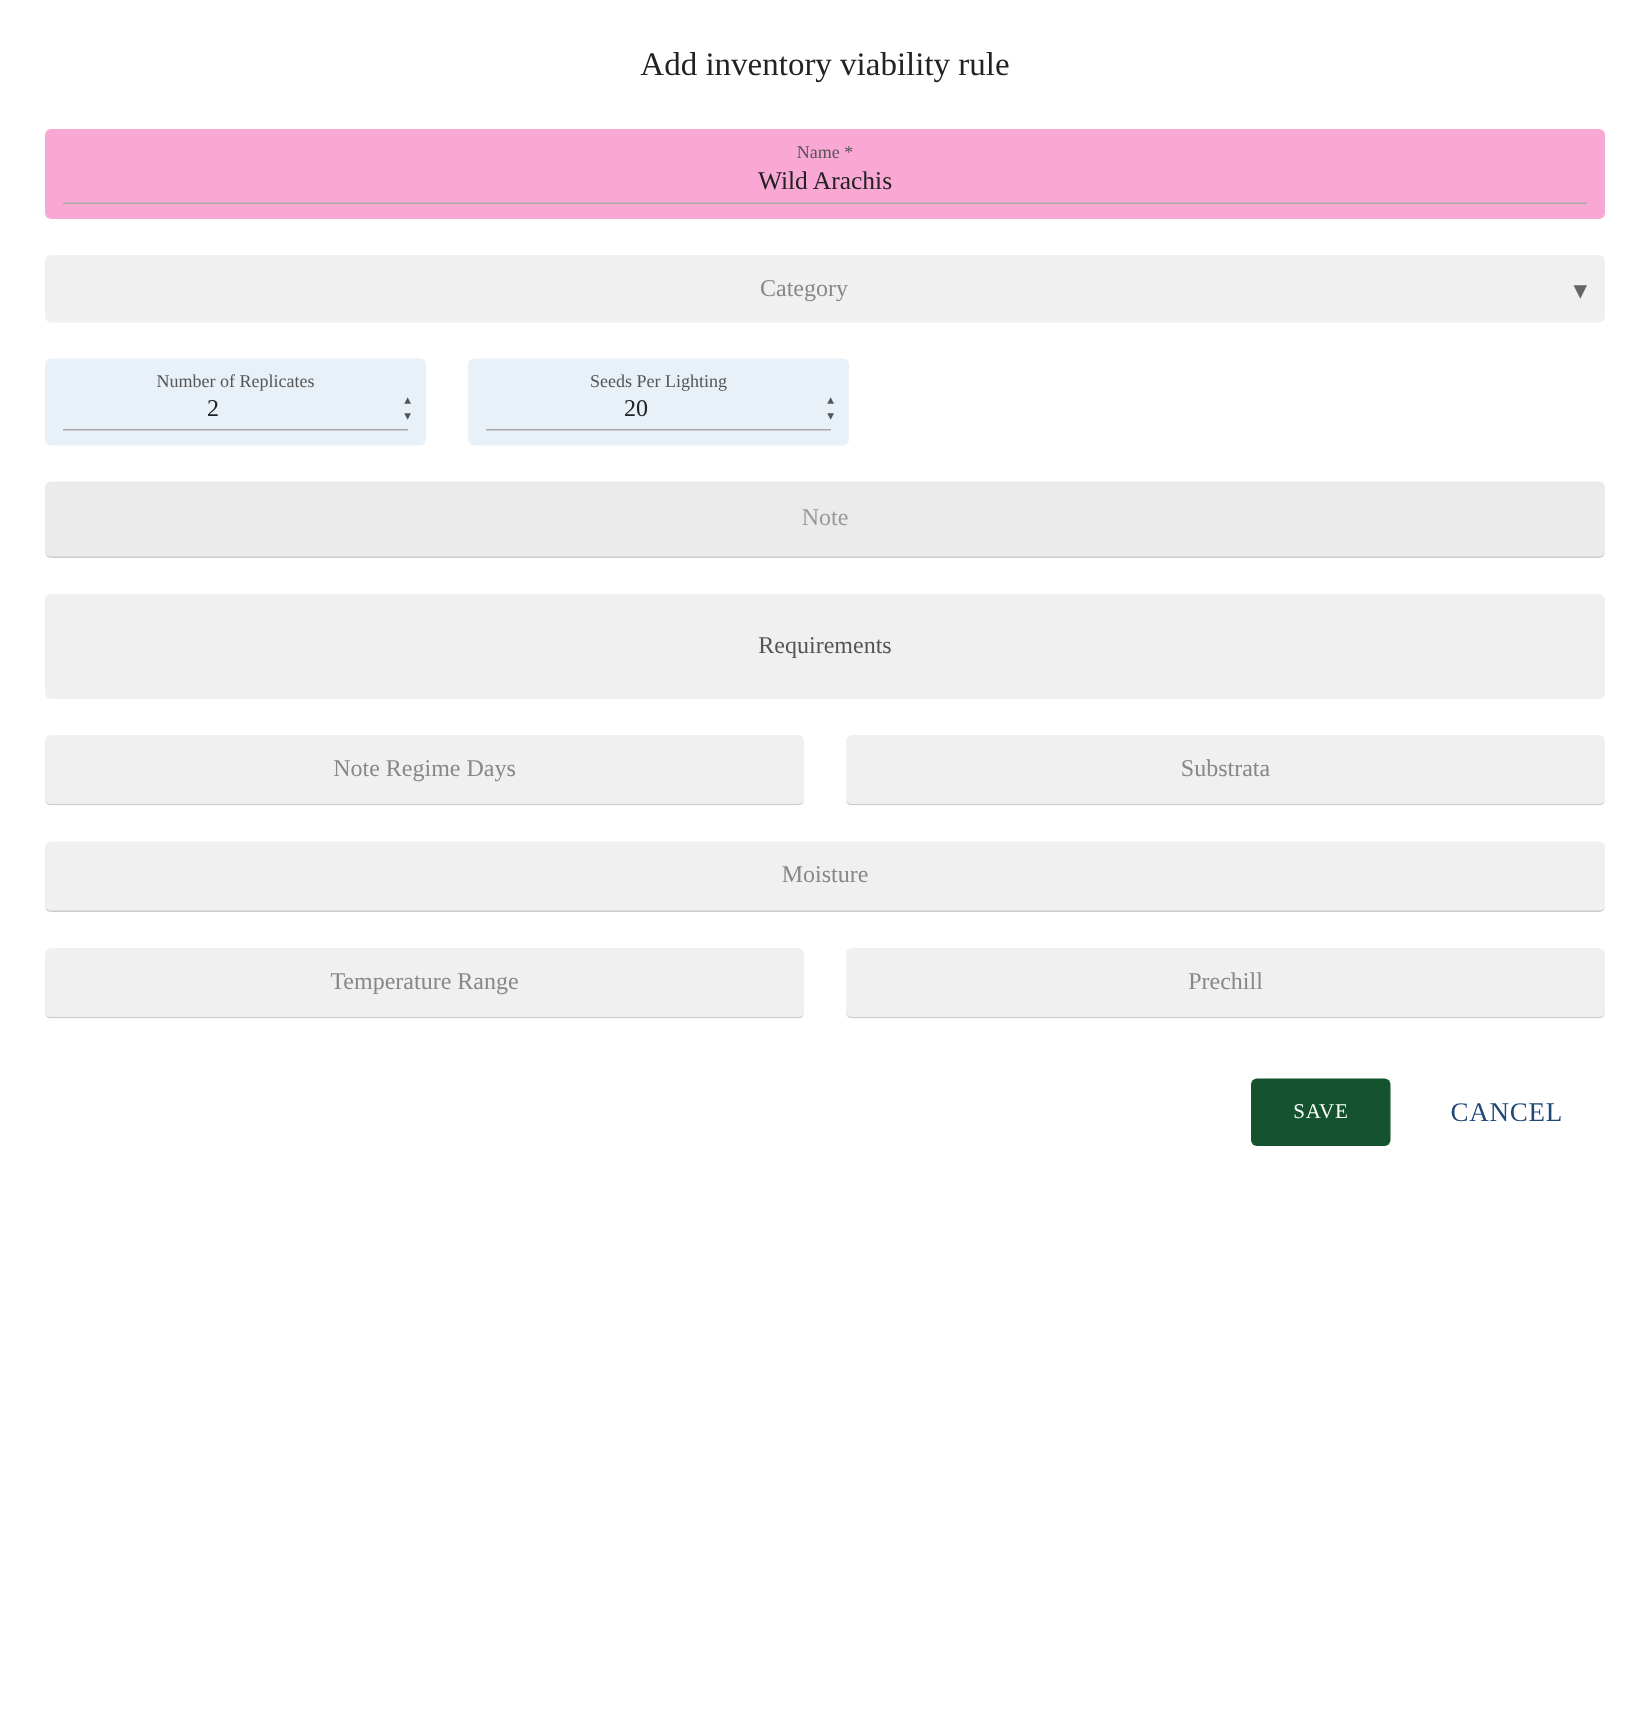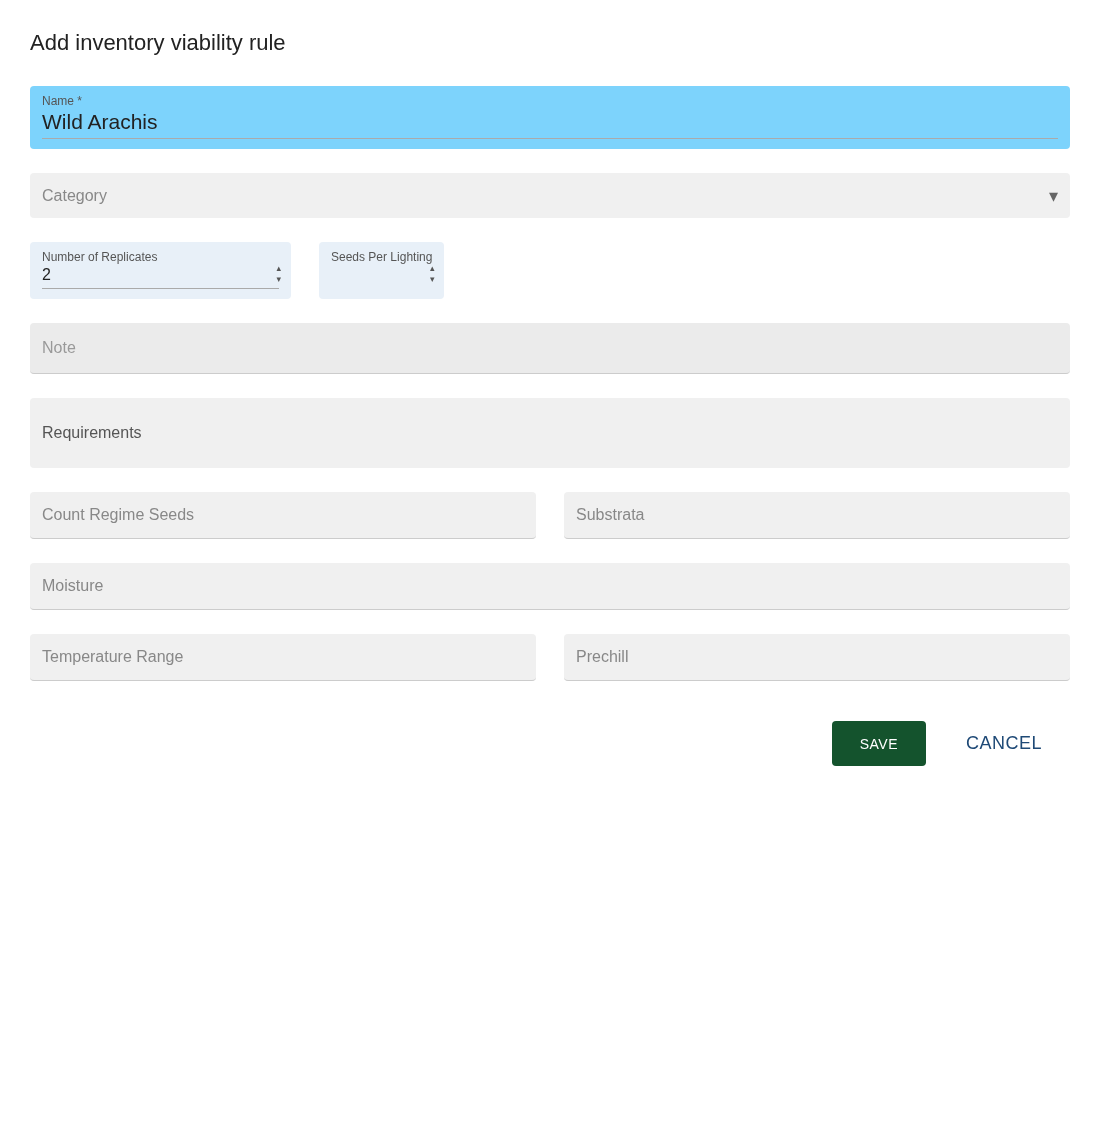--- a/index.html
+++ b/index.html
@@ -1,19 +1,20 @@
 <!DOCTYPE html>
 <html><head>
   <meta charset="utf-8">
   <style>
     * {
       box-sizing: border-box;
       margin: 0;
       padding: 0;
-      font-family: Liberation Sans, sans-serif;
+      font-family: Liberation Serif, serif;
+      text-align: center;
     }
     body {
       background: #fff;
       width: 1100px;
       min-height: 1146px;
       padding: 30px 30px 40px 30px;
       color: #333;
     }
     .page-title {
       font-size: 22px;
@@ -105,36 +106,36 @@
       border: none;
       border-radius: 4px;
       padding: 12px 28px;
       font-size: 18px;
       font-weight: 500;
       letter-spacing: 0.5px;
       cursor: pointer;
       text-transform: uppercase;
     }
     .name-field-wrapper {
-      background: #7dd3fc;
+      background: #f9a8d4;
       border-radius: 4px;
       padding: 8px 12px 10px 12px;
       margin-bottom: 24px;
     }
     .name-field-wrapper label {
       font-size: 12px;
       color: #555;
       display: block;
       margin-bottom: 2px;
     }
     .name-field-wrapper input {
       width: 100%;
       border: none;
       background: transparent;
-      font-size: 21px;
+      font-size: 17px;
       color: #222;
       outline: none;
       border-bottom: 1px solid #aaa;
       padding-bottom: 4px;
     }
     .replicates-wrapper {
       background: #e8f0f8;
       border-radius: 4px;
       padding: 8px 12px 10px 12px;
       position: relative;
@@ -208,38 +209,39 @@
   <div class="replicates-wrapper">
     <label>Number of Replicates</label>
     <input type="number" value="2" style="">
     <div class="spin-btns">
       <button class="spin-btn">▴</button>
       <button class="spin-btn">▾</button>
     </div>
   </div>
   <div class="replicates-wrapper">
     <label>Seeds Per Lighting</label>
+    <input type="number" value="20" style="">
     <div class="spin-btns">
       <button class="spin-btn">▴</button>
       <button class="spin-btn">▾</button>
     </div>
   </div>
 </div>
 
 <div class="note-field">
   <span>Note</span>
 </div>
 
 <div class="requirements-field">
   <span>Requirements</span>
 </div>
 
 <div class="two-col">
   <div class="col-field">
-    <span>Count Regime Seeds</span>
+    <span>Note Regime Days</span>
   </div>
   <div class="col-field">
     <span>Substrata</span>
   </div>
 </div>
 
 <div class="two-col">
   <div class="col-field">
     <span>Moisture</span>
   </div>

